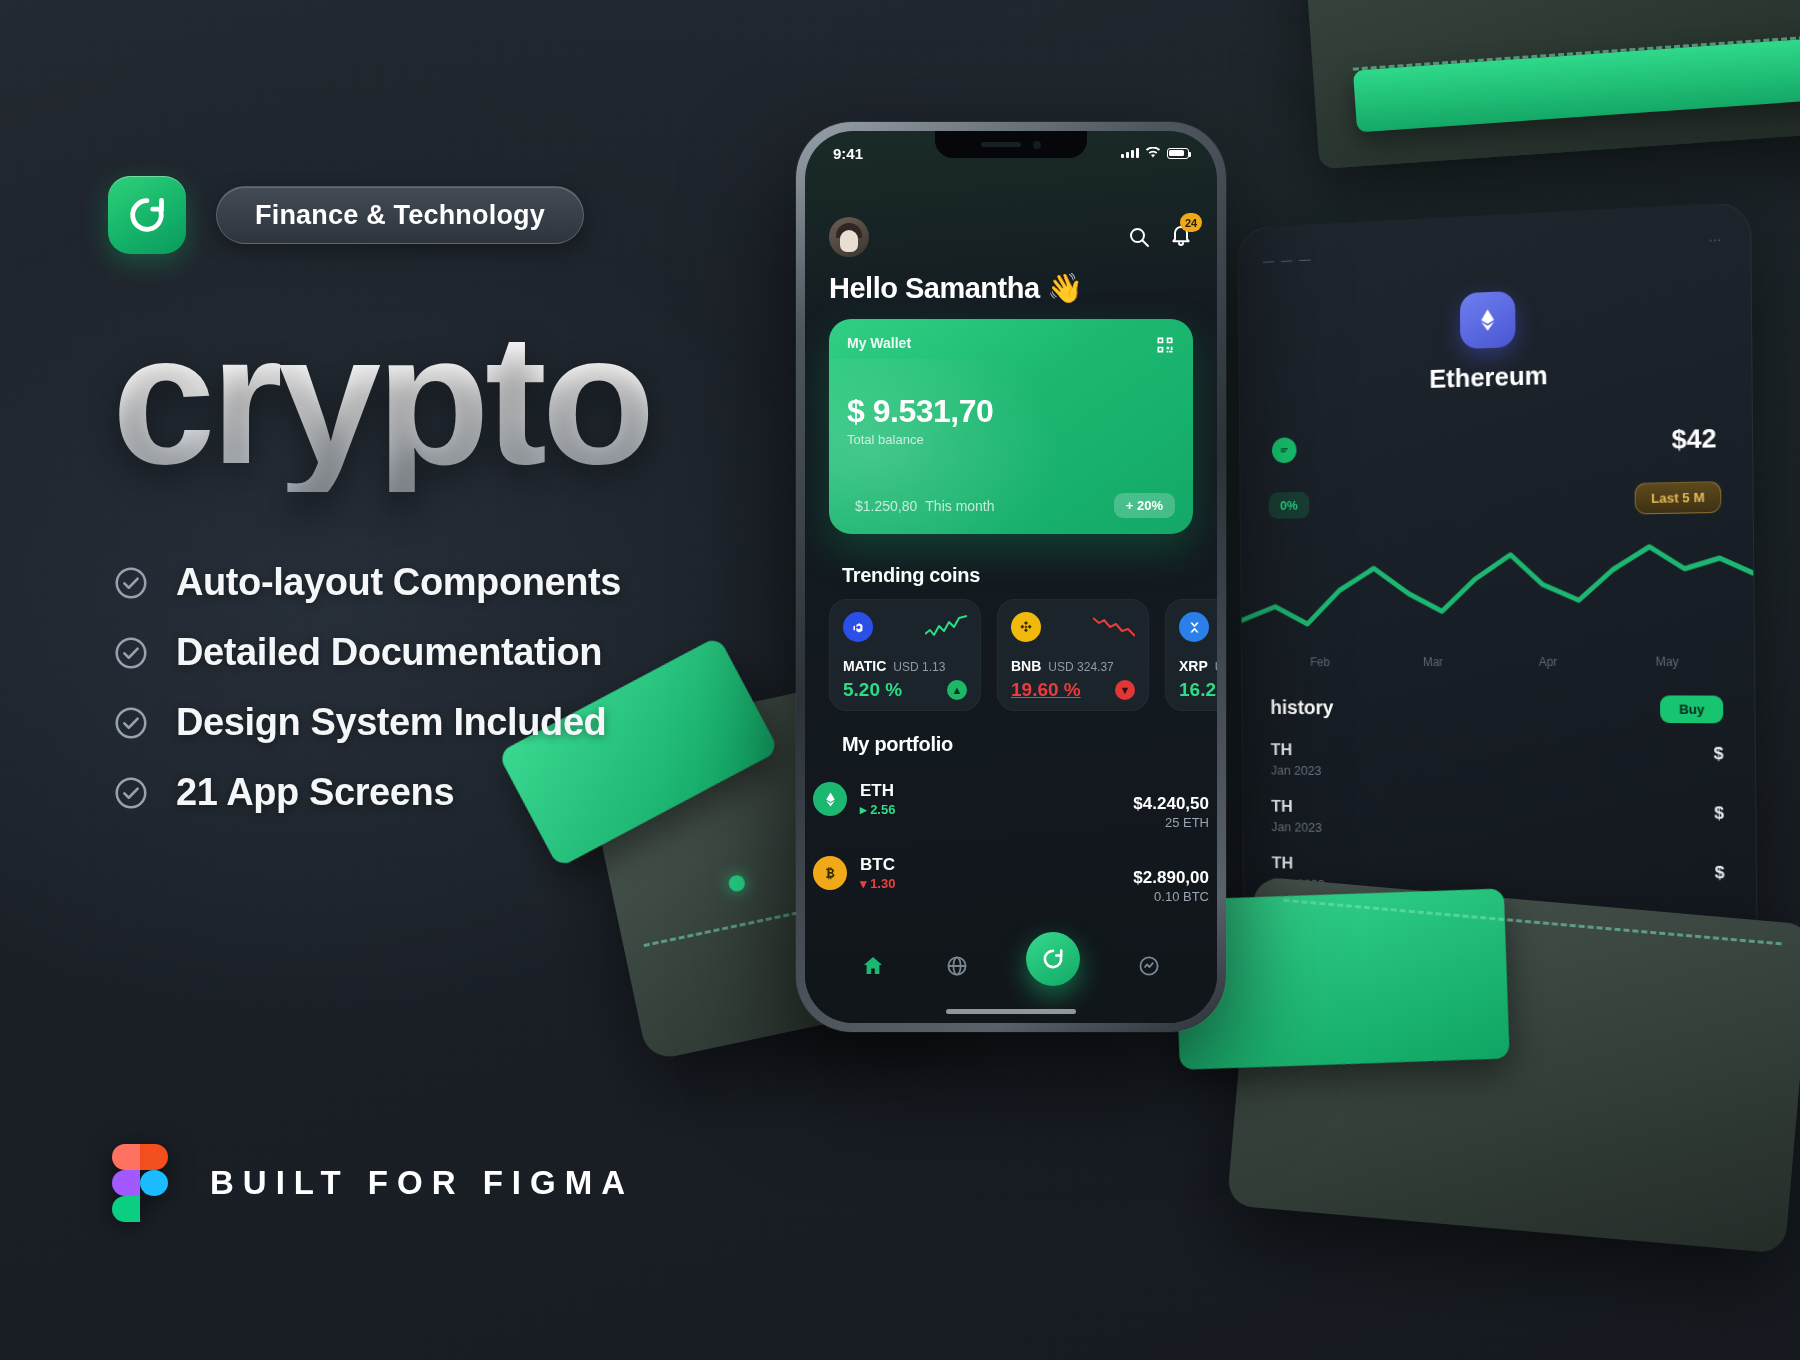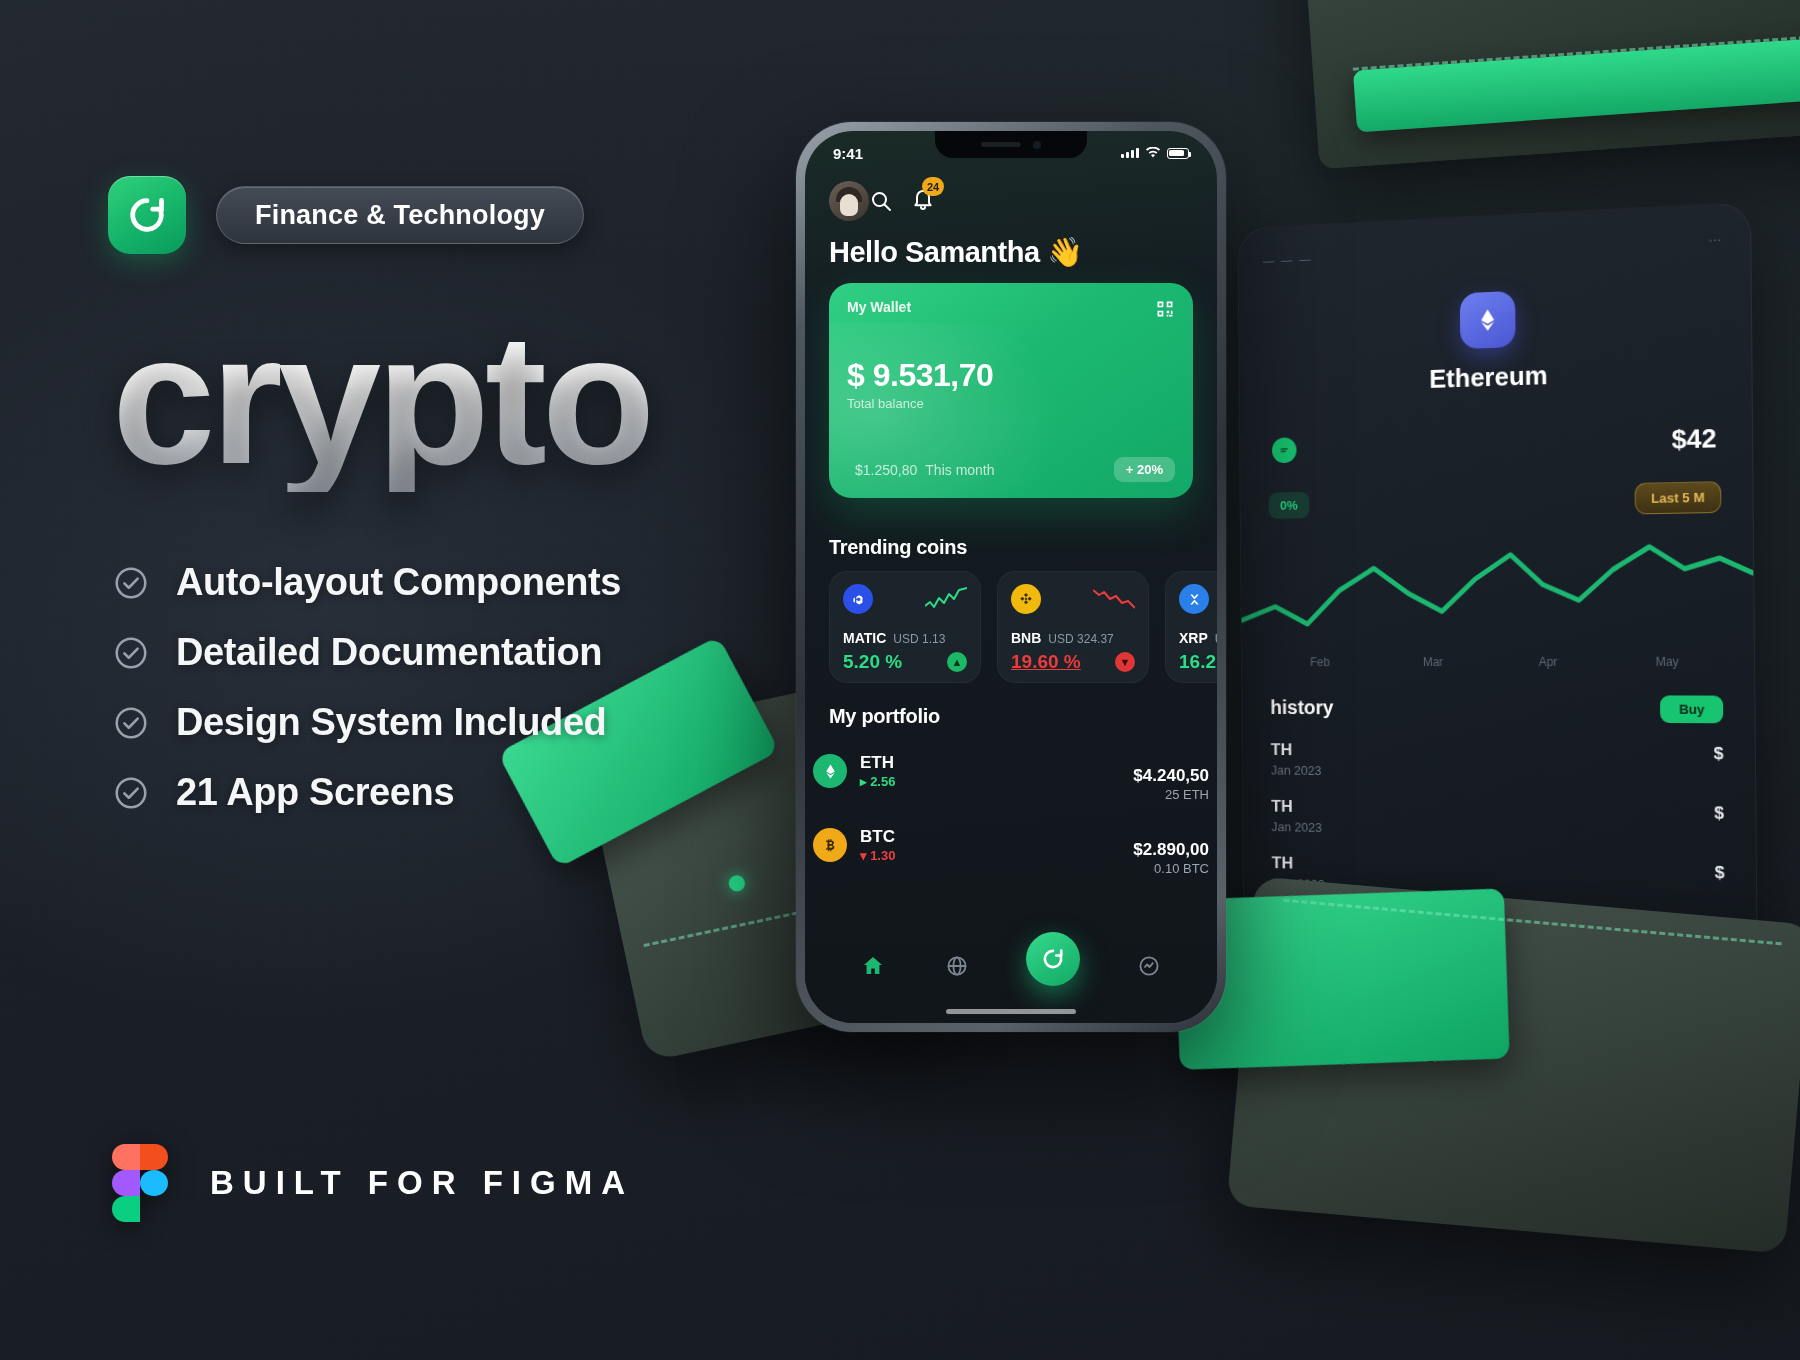--- a/index.html
+++ b/index.html
@@ -166,54 +166,54 @@
   .sb-time { color:#fff; font-size:15px; font-weight:700; }
   .sb-right { display:flex; align-items:center; gap:6px; }
   .bars { display:flex; align-items:flex-end; gap:2px; }
   .bars i { width:3px; background:#fff; border-radius:1px; display:block; }
   .bars i:nth-child(1){height:4px} .bars i:nth-child(2){height:6px}
   .bars i:nth-child(3){height:8px} .bars i:nth-child(4){height:10px}
   .batt { width:22px;height:11px;border:1.4px solid #fff;border-radius:3px;position:relative; }
   .batt:after{content:"";position:absolute;right:-3px;top:3px;width:2px;height:5px;background:#fff;border-radius:0 1px 1px 0;}
   .batt i{position:absolute;left:1.2px;top:1.2px;bottom:1.2px;width:15px;background:#fff;border-radius:1.5px;display:block;}
 
-  .app-head { display:flex; align-items:center; padding:6px 24px 0; }
+  .app-head { display:flex; align-items:center; justify-content:space-between; padding:6px 24px 0;margin-top:36px; }
   .avatar { width:40px;height:40px;border-radius:50%;overflow:hidden;
     background:linear-gradient(150deg,#6a5f54,#3b3430); position:relative; }
   .avatar .face{position:absolute;left:11px;top:13px;width:18px;height:22px;border-radius:9px 9px 7px 7px;background:#e8ded2;}
   .avatar .hair{position:absolute;left:7px;top:6px;width:26px;height:15px;border-radius:13px 13px 0 0;background:#2e2722;}
   .head-icons { display:flex; align-items:center; gap:18px; }
   .bell-wrap { position:relative; }
   .badge24 { position:absolute; right:-9px; top:-10px; min-width:22px; height:19px; padding:0 4px;
     border-radius:10px; background:#f0a919; color:#27200a; font-size:11px; font-weight:700;
     display:flex; align-items:center; justify-content:center; }
 
   .greet { color:#fff; font-size:29px; font-weight:700; padding:14px 24px 0; letter-spacing:-.5px;
     display:flex; align-items:center; gap:8px; }
 
   .wallet-card {
-    margin:14px 24px 16px; height:215px; border-radius:22px; position:relative; overflow:hidden;
+    margin:14px 24px 8px; height:215px; border-radius:22px; position:relative; overflow:hidden;
     background:linear-gradient(145deg,#31cf84 0%, #1cb871 45%, #13a868 100%);
     box-shadow:0 16px 40px rgba(16,160,96,.28);
     padding:16px 18px;
   }
   .wallet-card:before{content:"";position:absolute;left:-40px;top:40px;width:290px;height:230px;
     background:radial-gradient(ellipse at 30% 40%,rgba(255,255,255,.16),rgba(255,255,255,0) 65%);}
   .wc-top { display:flex; align-items:flex-start; justify-content:space-between; position:relative; z-index:2; }
   .wc-label { color:rgba(255,255,255,.92); font-size:14px; font-weight:700; }
   .wc-bal { color:#fff; font-size:32px; font-weight:700; position:relative; z-index:2; margin-top:38px; letter-spacing:-.5px; }
   .wc-sub { color:rgba(255,255,255,.72); font-size:13px; position:relative; z-index:2; margin-top:2px; }
   .wc-bot { position:absolute; left:18px; right:18px; bottom:16px; display:flex; align-items:center;
     justify-content:space-between; z-index:2; }
   .wc-month { color:#fff; font-size:14px; font-weight:700; }
   .wc-month span { color:rgba(255,255,255,.72); font-weight:400; margin-left:8px; }
   .wc-chip { background:rgba(255,255,255,.22); border-radius:9px; padding:5px 12px;
     color:#fff; font-size:13px; font-weight:600; }
 
-  .sec-title { color:#fff; font-size:20px; font-weight:700; padding:22px 24px 0; letter-spacing:-.3px; }
+  .sec-title { color:#fff; font-size:20px; font-weight:700; padding:22px 37px 0; letter-spacing:-.3px; }
 
   .coins { display:flex; gap:16px; padding:12px 4px 0 24px; }
   .coin-card { flex:0 0 152px; height:112px; border-radius:18px; background:#1b242b;
     border:1px solid rgba(255,255,255,.04); padding:12px 13px; position:relative; }
   .cc-top { display:flex; align-items:center; justify-content:space-between; }
   .cc-icon { width:30px;height:30px;border-radius:50%; display:flex;align-items:center;justify-content:center; }
   .cc-name { display:flex; align-items:baseline; gap:7px; margin-top:16px; }
   .cc-sym { color:#fff; font-size:14px; font-weight:700; }
   .cc-usd { color:#8d99a5; font-size:12px; }
   .cc-pct-row { display:flex; align-items:center; justify-content:space-between; margin-top:5px; }

